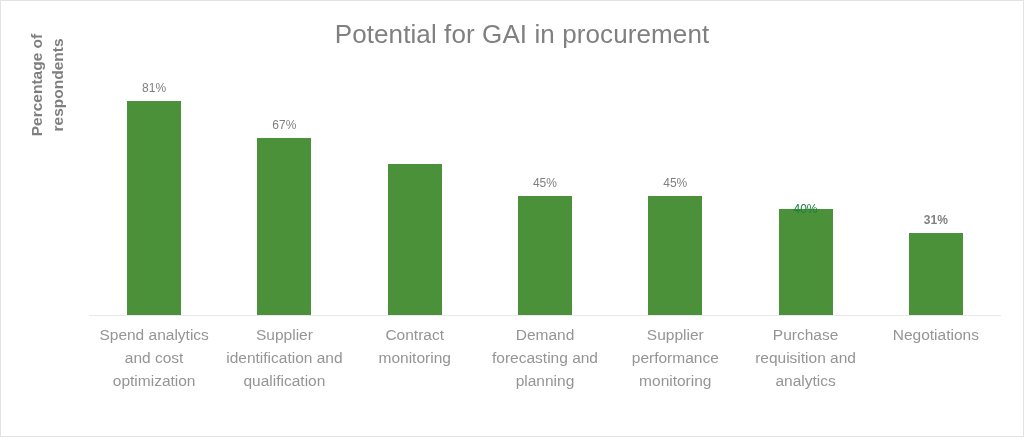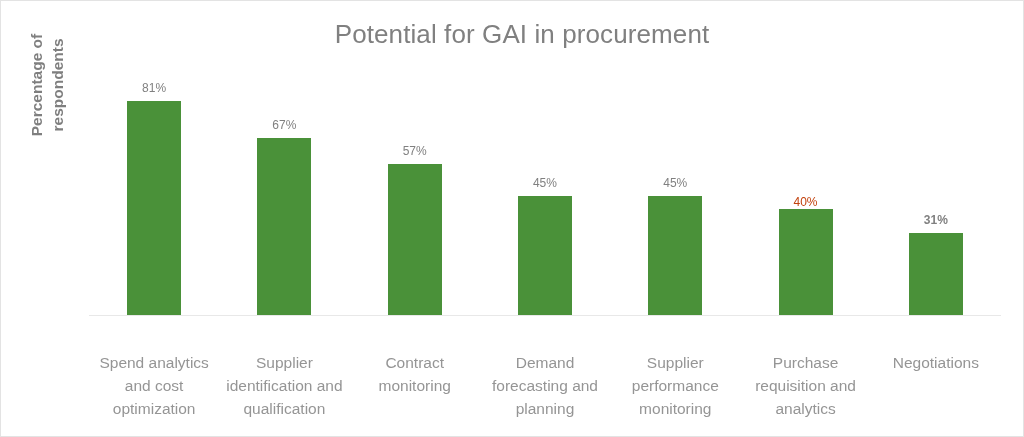--- a/index.html
+++ b/index.html
@@ -94,21 +94,20 @@
   }
 
   .cat-label {
     position: absolute;
     top: 322px;
     width: 126px;
     text-align: center;
     font-size: 15.5px;
     color: #959595;
     line-height: 23px;
-    margin-top: 28px;
   }
 </style>
 </head>
 <body>
 
 <div id="chart-frame">
 
   <div id="chart-title">Potential for GAI in procurement</div>
 
   <div id="y-axis-title">
@@ -120,33 +119,32 @@
       <div class="bar-slot" style="left: 0px;">
         <div class="bar" title="Spend analytics and cost optimization: 81%" style="height: 214.002px; background: rgb(74, 145, 57);"></div>
         <div class="bar-value" style="bottom: 220.002px; color: rgb(128, 128, 128);">81%</div>
       </div>
       <div class="bar-slot" style="left: 130.286px;">
         <div class="bar" title="Supplier identification and qualification: 67%" style="height: 177.014px; background: rgb(74, 145, 57);"></div>
         <div class="bar-value" style="bottom: 183.014px; color: rgb(128, 128, 128);">67%</div>
       </div>
       <div class="bar-slot" style="left: 260.571px;">
         <div class="bar" title="Contract management: 57%" style="height: 150.594px; background: rgb(74, 145, 57);"></div>
-        <div class="bar-value" style="bottom: 156.594px; color: rgb(128, 128, 128);">57%</div>
       </div>
       <div class="bar-slot" style="left: 390.857px;">
         <div class="bar" title="Demand forecasting and planning: 45%" style="height: 118.89px; background: rgb(74, 145, 57);"></div>
         <div class="bar-value" style="bottom: 124.89px; color: rgb(128, 128, 128);">45%</div>
       </div>
       <div class="bar-slot" style="left: 521.143px;">
         <div class="bar" title="Supplier performance monitoring: 45%" style="height: 118.89px; background: rgb(74, 145, 57);"></div>
         <div class="bar-value" style="bottom: 124.89px; color: rgb(128, 128, 128);">45%</div>
       </div>
       <div class="bar-slot" style="left: 651.429px;">
         <div class="bar" title="Purchase requisition and approval: 40%" style="height: 105.68px; background: rgb(74, 145, 57);"></div>
-        <div class="bar-value" style="bottom: 106px; color: #c2410c;">40%</div>
+        <div class="bar-value" style="bottom: 99px; color: #15803d;">40%</div>
       </div>
       <div class="bar-slot" style="left: 781.714px;">
         <div class="bar" title="Negotiations: 31%" style="height: 81.902px; background: rgb(74, 145, 57);"></div>
         <div class="bar-value" style="bottom: 87.902px; color: rgb(128, 128, 128); font-weight: bold;">31%</div>
       </div>
     </div>
 
   <div id="axis-line" style="background: rgb(232, 232, 232);"></div>
 
 <div class="cat-label" style="left: 90.1429px;">Spend analytics and cost optimization</div>

